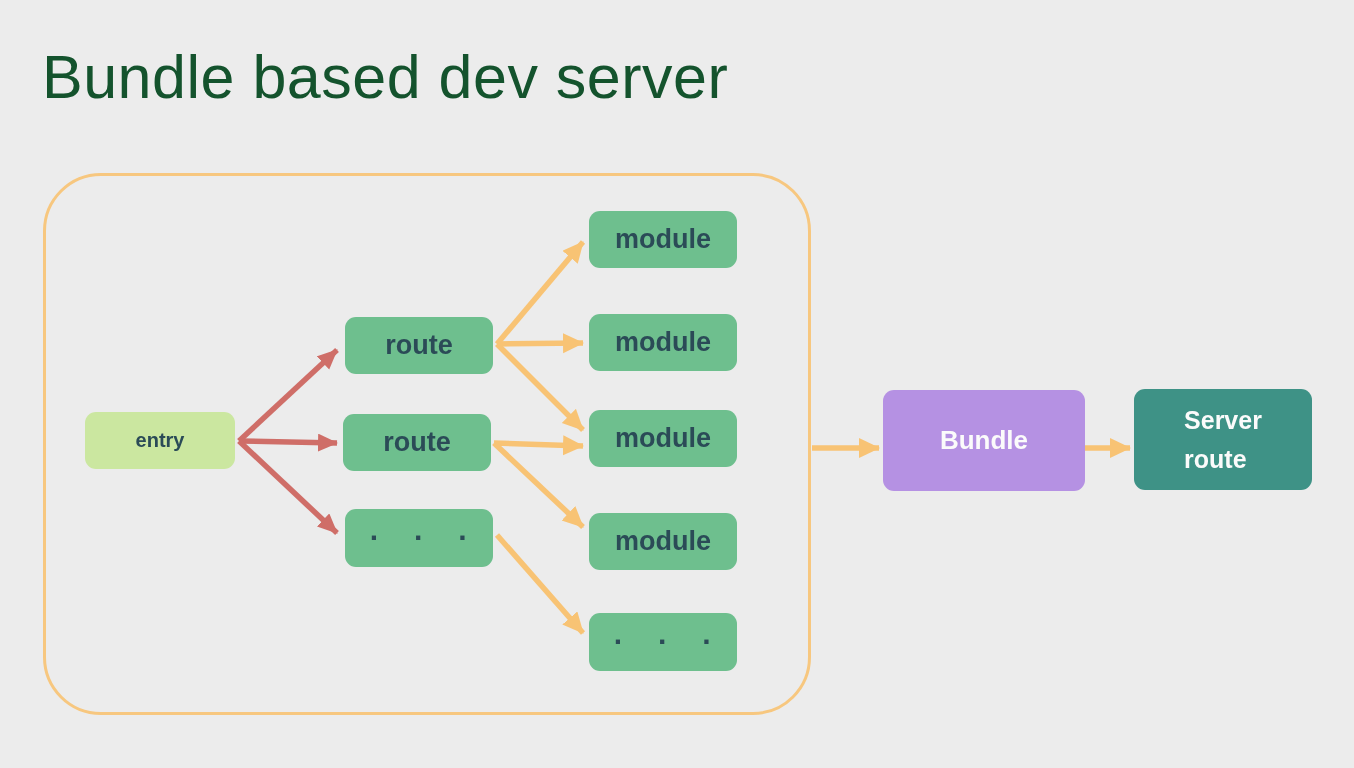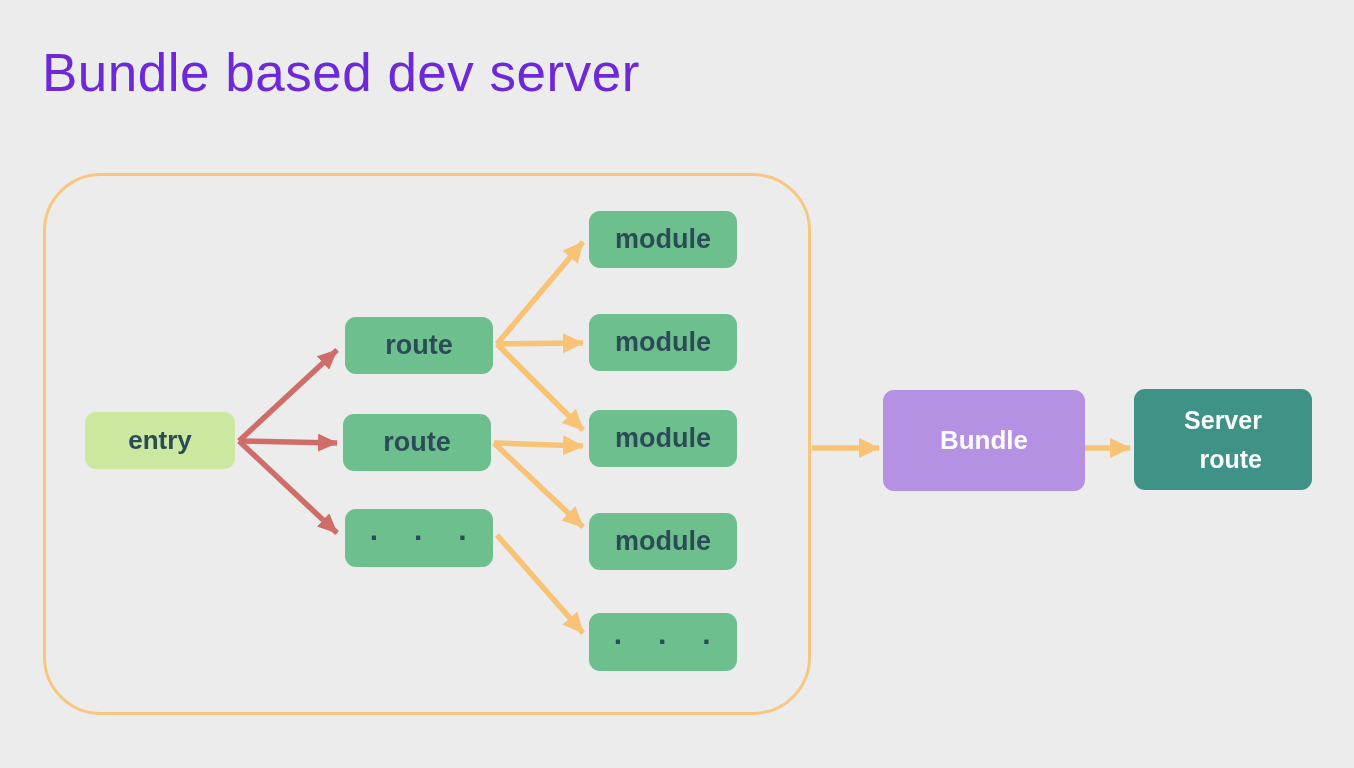--- a/index.html
+++ b/index.html
@@ -6,24 +6,24 @@
   body {
     width: 1354px; height: 768px;
     background: #ececec;
     font-family: "Liberation Sans", sans-serif;
     position: relative;
     overflow: hidden;
   }
   .page-title {
     position: absolute;
     left: 42px; top: 42px;
-    font-size: 53px;
+    font-size: 61px;
     font-weight: 500;
     letter-spacing: 0.5px;
-    color: #6d28d9;
+    color: #14532d;
   }
   .group-container {
     position: absolute;
     left: 43px; top: 173px;
     width: 762px; height: 536px;
     border: 3px solid #f7c77f;
     border-radius: 58px;
     background: transparent;
   }
   .arrows-layer {
@@ -34,24 +34,24 @@
   }
   .node {
     position: absolute;
     display: flex;
     align-items: center;
     justify-content: center;
     border-radius: 11px;
     font-weight: 700;
     font-size: 27px;
     color: #2b4b57;
-    text-align: right;
+    text-align: left;
   }
   .node.green  { background: #6ebf8e; }
-  .node.entry  { background: #cbe7a0; left: 85px;  top: 412px; width: 150px; height: 57px; font-size: 26px; }
+  .node.entry  { background: #cbe7a0; left: 85px;  top: 412px; width: 150px; height: 57px; font-size: 20px; }
   .node.r1     { left: 345px; top: 317px; width: 148px; height: 57px; }
   .node.r2     { left: 343px; top: 414px; width: 148px; height: 57px; }
   .node.rdots  { left: 345px; top: 509px; width: 148px; height: 58px; }
   .node.m1     { left: 589px; top: 211px; width: 148px; height: 57px; }
   .node.m2     { left: 589px; top: 314px; width: 148px; height: 57px; }
   .node.m3     { left: 589px; top: 410px; width: 148px; height: 57px; }
   .node.m4     { left: 589px; top: 513px; width: 148px; height: 57px; }
   .node.mdots  { left: 589px; top: 613px; width: 148px; height: 58px; }
   .node.bundle {
     left: 883px; top: 390px; width: 202px; height: 101px;

